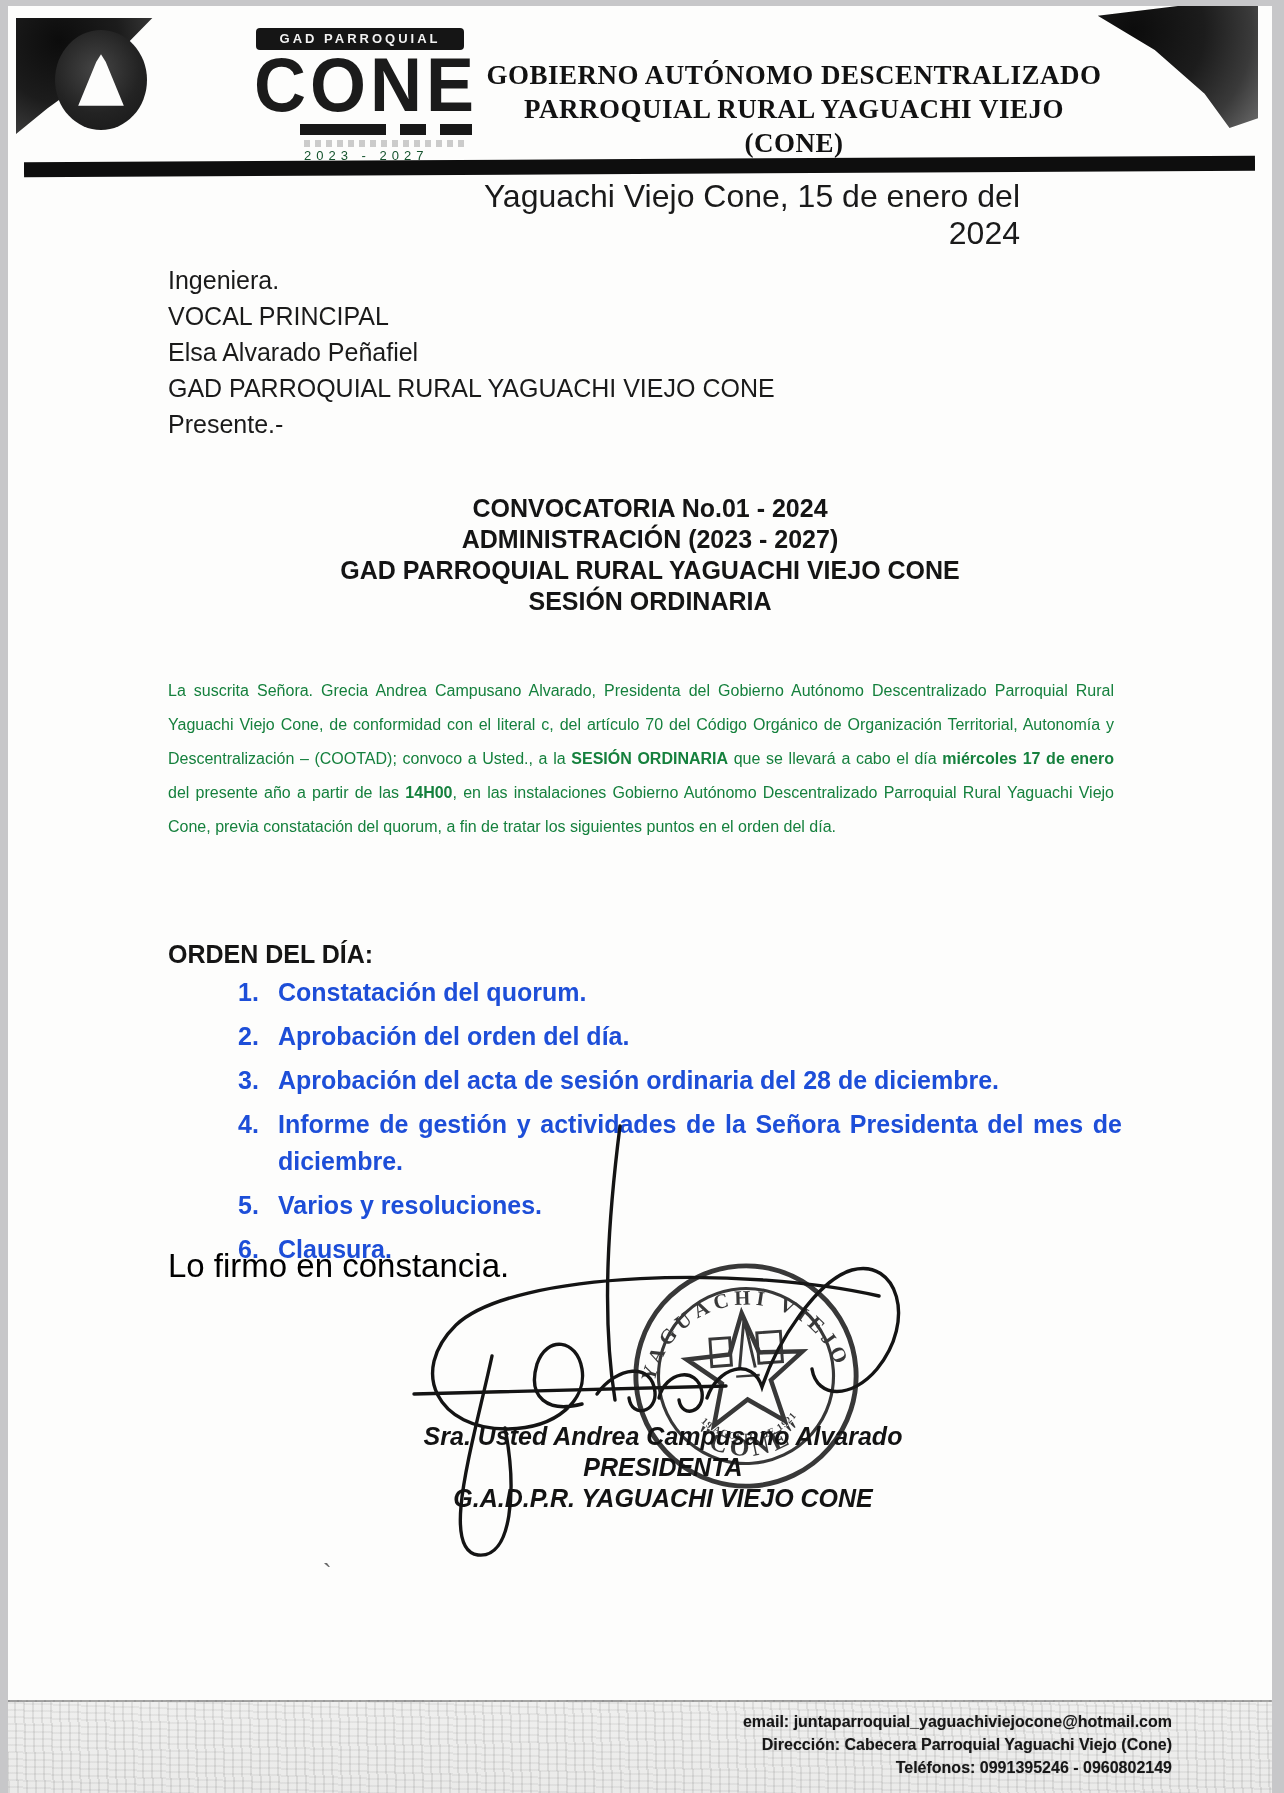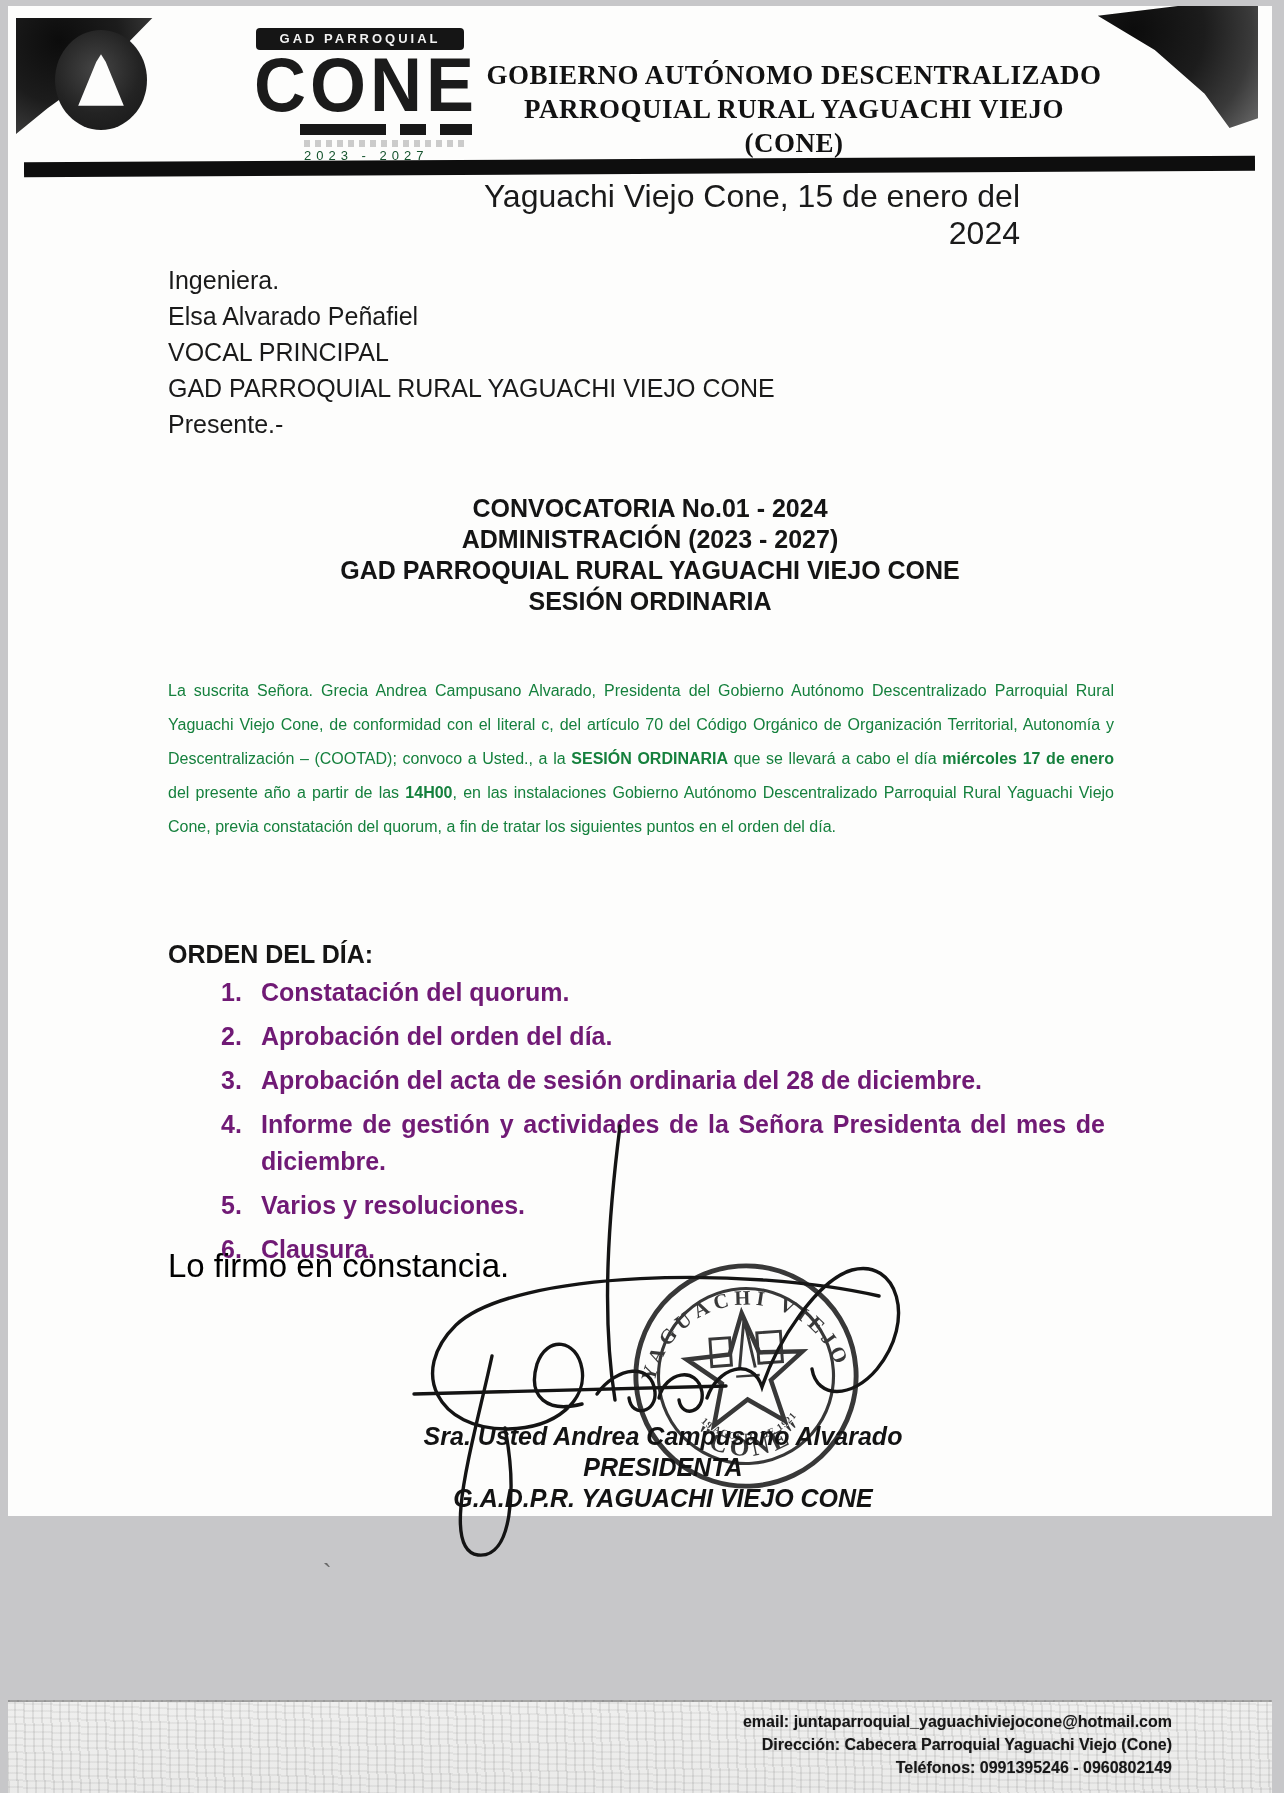--- a/index.html
+++ b/index.html
@@ -1,18 +1,18 @@
 <!DOCTYPE html>
 <html><head>
 <meta charset="utf-8">
 <style>
   html,body{margin:0;padding:0;background:#b9b9bb;}
   .canvas{position:relative;width:1284px;height:1793px;background:#c7c7c9;overflow:hidden;
           font-family:"Liberation Sans",sans-serif;color:#1d1d1d;}
-  .page{position:absolute;left:8px;top:6px;width:1264px;height:1510px;background:#fdfdfc;}
+  .page{position:absolute;left:8px;top:6px;width:1264px;height:1787px;background:#fdfdfc;}
   .abs{position:absolute;}
 
   
   .blob{background:radial-gradient(circle at 30% 20%, #0c0c0c 0%, #1c1c1c 45%, #3a3a3a 75%, #6b6b6b 100%);
         filter:blur(0.6px);}
   .blob-tl{left:8px;top:12px;width:142px;height:116px;
         clip-path:polygon(0 0,96% 0,72% 30%,48% 55%,22% 78%,8% 92%,0 100%);}
   .blob-tr{left:1072px;top:0px;width:178px;height:122px;
         clip-path:polygon(10% 8%,55% 0,100% 0,100% 92%,84% 100%,70% 72%,42% 36%);}
 
@@ -44,22 +44,22 @@
   .recipient{left:160px;top:256px;font-size:25px;line-height:36px;color:#1a1a1a;}
 
   .title-block{left:142px;top:487px;width:1000px;text-align:center;font-weight:bold;
         font-size:25px;line-height:31px;color:#151515;}
 
   .body-par{left:160px;top:668px;width:946px;font-size:16px;line-height:34px;
         text-align:justify;color:#15803d;}
   .body-par b{font-weight:bold;}
 
   .agenda-head{left:160px;top:934px;font-size:25px;font-weight:bold;color:#151515;}
-  .agenda-list{left:151px;top:968px;width:946px;margin:0;padding:0;list-style:none;
-        font-size:25px;font-weight:bold;color:#701a75;counter-reset:ag;}
+  .agenda-list{left:168px;top:968px;width:946px;margin:0;padding:0;list-style:none;
+        font-size:25px;font-weight:bold;color:#1d4ed8;counter-reset:ag;}
   .agenda-list li{position:relative;padding-left:102px;margin-bottom:7px;line-height:37px;
         text-align:justify;counter-increment:ag;}
   .agenda-list li::before{content:counter(ag) ".";position:absolute;left:62px;}
 
   .closing{left:160px;top:1241px;font-size:33px;color:#000000;}
 
   .sig-svg{left:388px;top:1092px;width:604px;height:486px;}
   .stamp-svg{left:620px;top:1252px;width:236px;height:236px;opacity:.86;transform:rotate(-4deg);}
   .sig-text{left:330px;top:1415px;width:650px;text-align:center;font-weight:bold;font-style:italic;
         font-size:25px;line-height:31px;color:#131313;}
@@ -99,22 +99,22 @@
       <div>GOBIERNO AUTÓNOMO DESCENTRALIZADO</div>
       <div>PARROQUIAL RURAL YAGUACHI VIEJO (CONE)</div>
     </div>
 
     <div class="abs black-bar"></div>
 
     <div class="abs date-line">Yaguachi Viejo Cone, 15 de enero del 2024</div>
 
     <div class="abs recipient">
       <div>Ingeniera.</div>
+      <div>VOCAL PRINCIPAL</div>
       <div>Elsa Alvarado Peñafiel</div>
-      <div>VOCAL PRINCIPAL</div>
       <div>GAD PARROQUIAL RURAL YAGUACHI VIEJO CONE</div>
       <div>Presente.-</div>
     </div>
 
     <div class="abs title-block">
       <div>CONVOCATORIA No.01 - 2024</div>
       <div>ADMINISTRACIÓN (2023 - 2027)</div>
       <div>GAD PARROQUIAL RURAL YAGUACHI VIEJO CONE</div>
       <div>SESIÓN ORDINARIA</div>
     </div>

